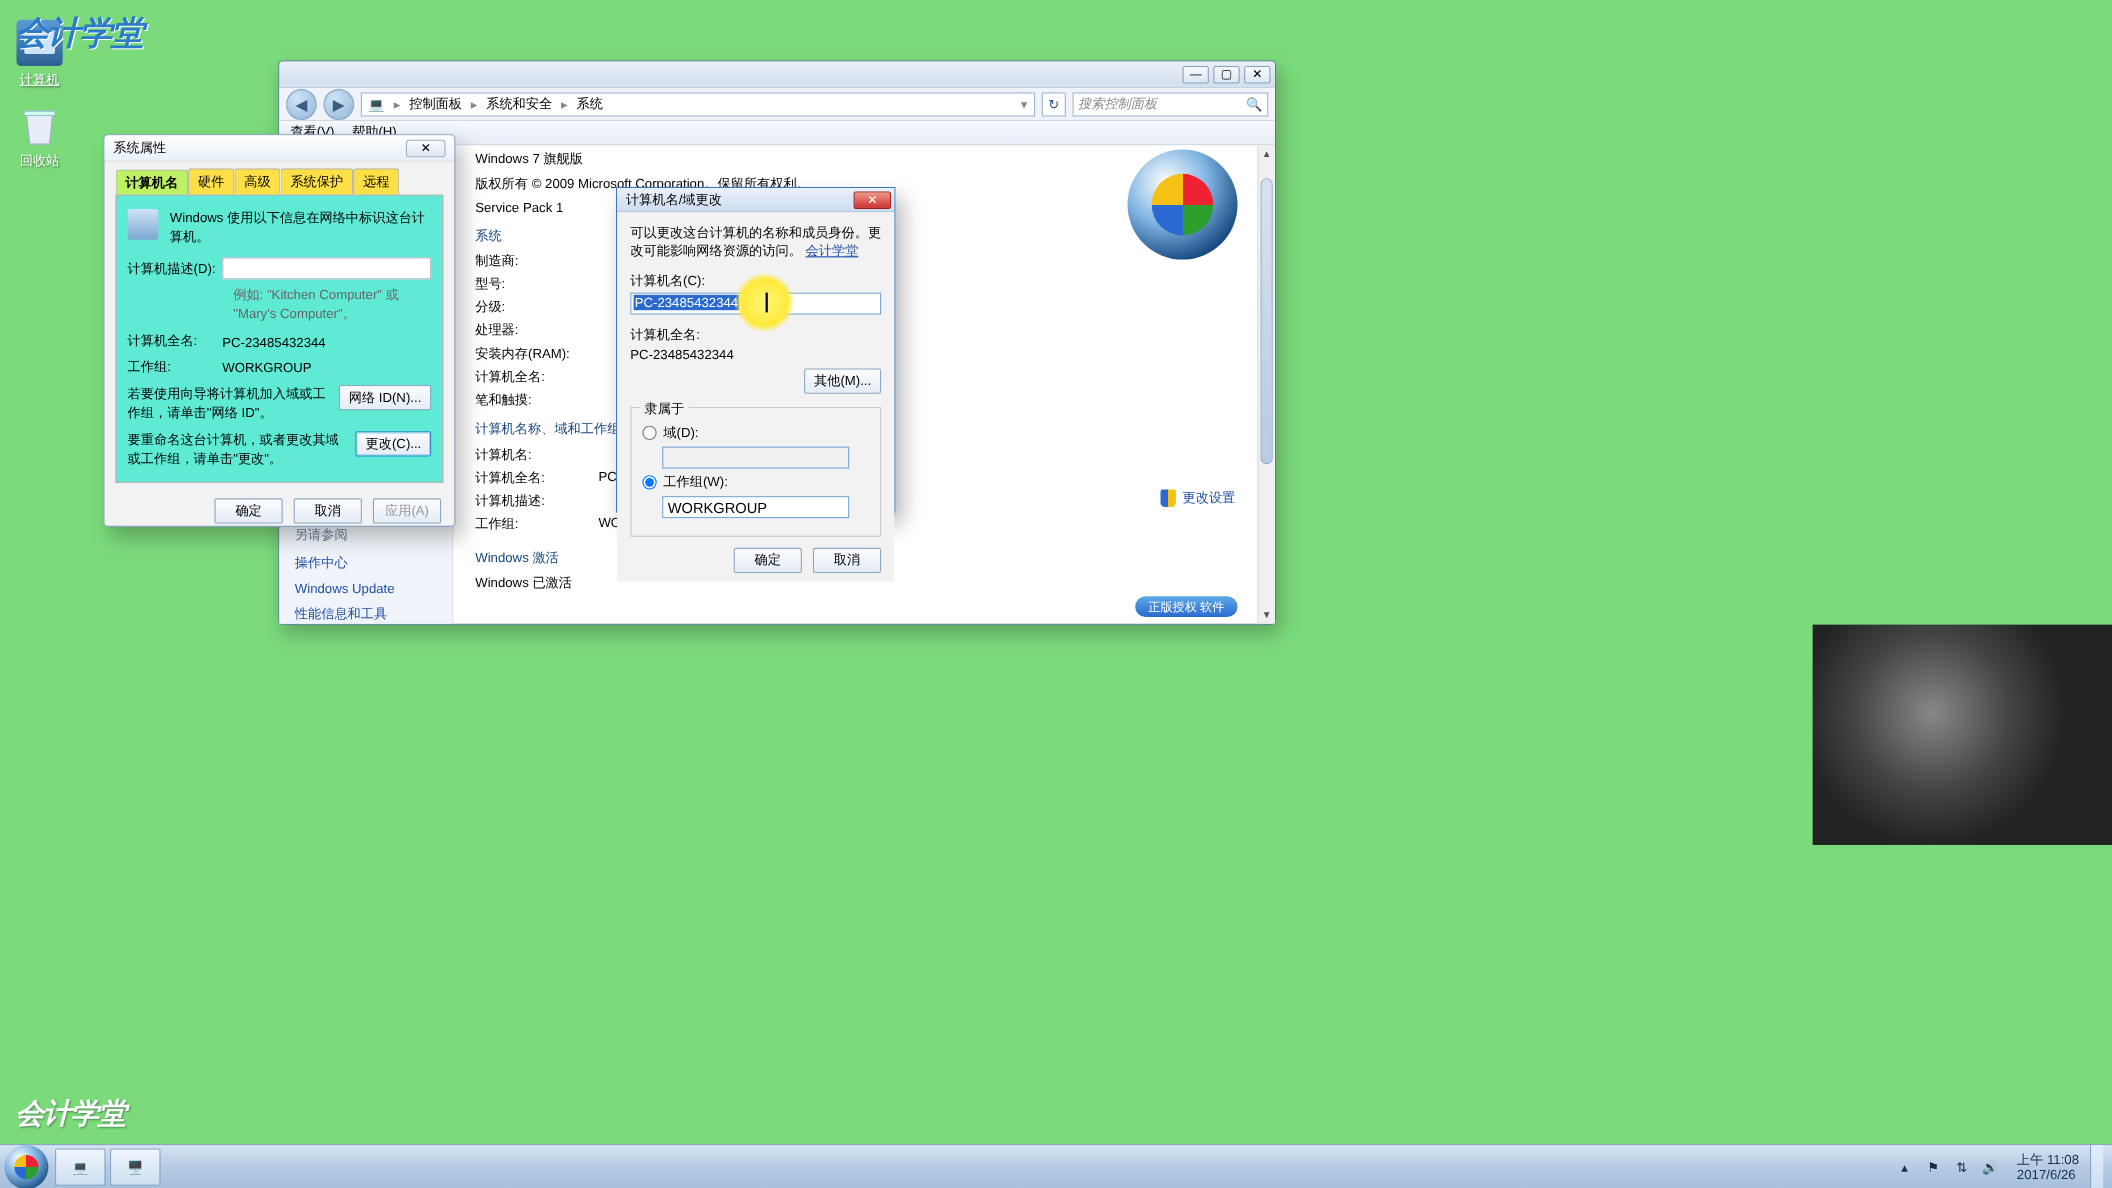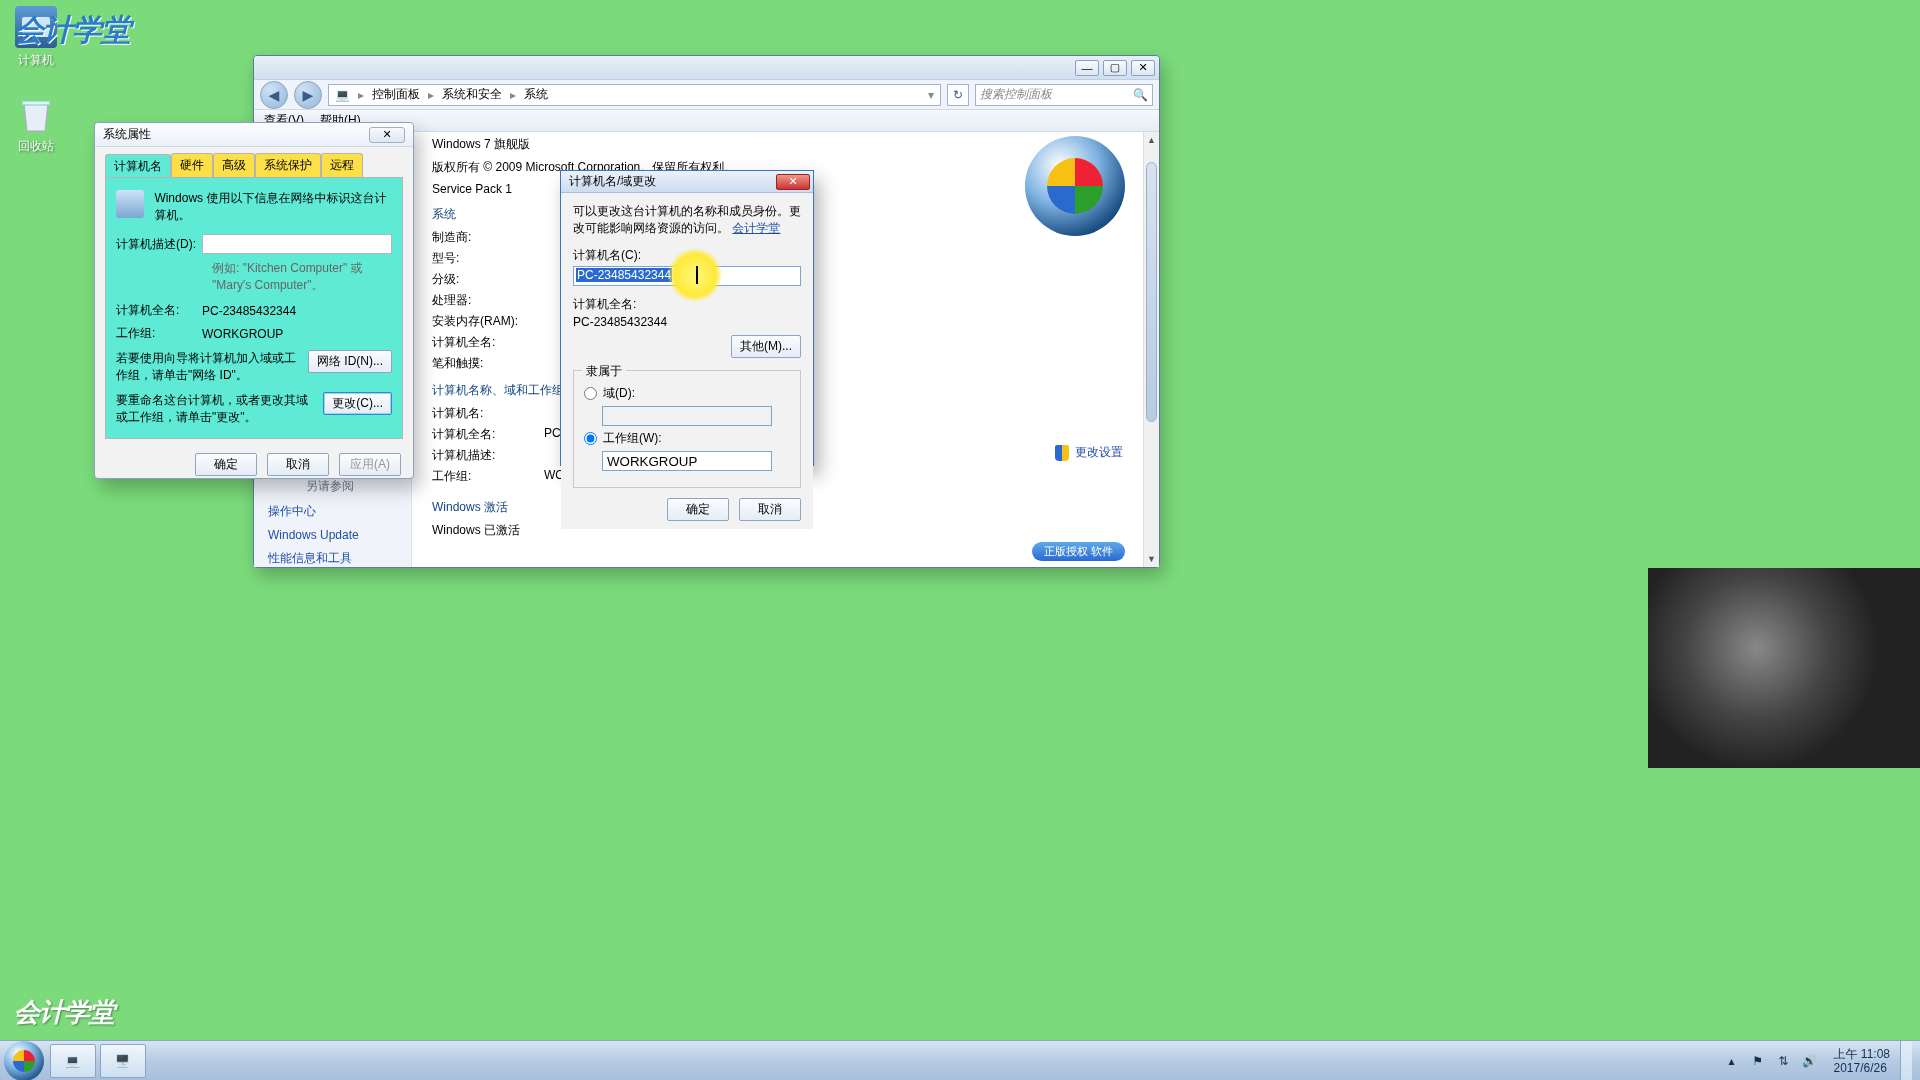--- a/index.html
+++ b/index.html
@@ -39,21 +39,21 @@
   border:1px solid #87a6c8; display:flex; align-items:center; justify-content:center; color:#3b5d84; font-size:14px;}
 .address-bar { flex:1; height:22px; border:1px solid #9fb4cf; background:#fff; display:flex; align-items:center; padding:0 6px; gap:8px; }
 .crumb { display:flex; align-items:center; gap:4px; }
 .crumb-sep { color:#888; }
 .refresh-btn { width:22px; height:22px; border:1px solid #9fb4cf; background:#fff; display:flex; align-items:center; justify-content:center; color:#2a5a9c; }
 .search-box { width:178px; height:22px; border:1px solid #9fb4cf; background:#fff; display:flex; align-items:center; padding:0 4px; color:#888; font-style:italic;}
 .search-box .mag { margin-left:auto; color:#555; font-style:normal;}
 .main-menu { height:22px; background:linear-gradient(#f5f8fc,#e7edf6); border-bottom:1px solid #d0d8e4; display:flex; align-items:center; padding:0 10px; gap:16px;}
 .main-body { display:flex; height: calc(100% - 76px); }
 .side-pane { width:158px; background:#f0f4fa; border-right:1px solid #dce3ee; padding:0 0 10px 0;}
-.side-sec { padding:10px 14px 4px; font-size:12px; color:#6a7d93;margin-left:38px; }
+.side-sec { padding:10px 14px 4px; font-size:12px; color:#6a7d93; }
 .side-link { padding:4px 14px; color:#1e4ea5; cursor:pointer; }
 .content-pane { flex:1; position:relative; overflow:hidden; padding:0 26px 10px 20px;}
 .content-scroll { position:absolute; right:0; top:0; bottom:0; width:16px; background:#f0f0f0; border-left:1px solid #ddd;}
 .content-scroll .thumb { position:absolute; left:2px; right:2px; top:30px; height:260px; background:linear-gradient(#d6e2f0,#b8cbe2); border:1px solid #99b0cc; border-radius:6px;}
 .content-scroll .arrow { position:absolute; left:0; right:0; height:16px; display:flex; align-items:center; justify-content:center; font-size:9px; color:#555;}
 .content-scroll .up { top:0; } .content-scroll .down { bottom:0; }
 
 .win-info { padding-top:4px; }
 .win-info .line { margin-bottom:6px; }
 .hgroup { color:#14457e; margin:10px 0 6px; }
@@ -73,21 +73,21 @@
   background:#f2f2f2; border:1px solid #8aa2c0; box-shadow: 6px 10px 18px rgba(0,0,0,.25);
   border-radius:4px;
   margin-top:19px;
 }
 .sysprop .dlg-title { height:24px; display:flex; align-items:center; padding:0 8px; background:linear-gradient(#fdfdfe,#eaf0f8);
   border-bottom:1px solid #d0d8e4; border-radius:4px 4px 0 0; justify-content:space-between;}
 .dlg-close { width:36px; height:16px; border:1px solid #9fb0c6; border-radius:3px; background:linear-gradient(#f7f9fc,#e0e7f1);
   display:flex; align-items:center; justify-content:center; font-size:11px; cursor:pointer;}
 .tabs { display:flex; padding:6px 6px 0 10px; gap:0; }
 .tab { padding:3px 8px; border:1px solid #b5b5b5; border-bottom:none; background:#fde047; border-radius:3px 3px 0 0; font-size:12px; cursor:pointer;}
-.tab.active { background:#5eead4; position:relative; top:1px; }
+.tab.active { background:#bef264; position:relative; top:1px;font-weight:bold; }
 .tab-body { border:1px solid #b5b5b5; margin:0 10px 8px; background:#5eead4; height:262px; padding:12px 10px; position:relative;}
 .tab-body .sysline { display:flex; align-items:flex-start; gap:10px; margin-bottom:10px;}
 .pc-ico { width:32px; height:28px; background:linear-gradient(#cfe3f7,#7aa7d2); border-radius:3px;}
 .field-row { display:flex; align-items:center; margin:6px 0; }
 .field-row .lab { width:86px; }
 .field-row input { flex:1; height:20px; border:1px solid #a9b7c9; padding:0 4px;}
 .hint { margin-left:96px; color:#666; }
 .btn { padding:2px 8px; border:1px solid #8fa6c2; background:linear-gradient(#fbfcfe,#e4ecf6); cursor:pointer; font-size:12px; border-radius:2px;}
 .btn.primary { border:1px solid #2e8ad0; box-shadow:0 0 0 1px #9fd0f5 inset;}
 .para-row { display:flex; align-items:flex-start; gap:10px; margin:8px 0;}
@@ -135,21 +135,21 @@
 .clock { text-align:left; line-height:14px; font-size:12px; margin-left:6px;}
 .show-desktop { width:12px; height:40px; border-left:1px solid #8aa6c6; background:linear-gradient(#e3edf8,#cddff1);}
 
 .webcam { position:absolute; right:0; top:568px; width:272px; height:200px; background:#222;
   background-image: radial-gradient(circle at 40% 40%, #888 0, #444 35%, #222 60%);
 }
 </style>
 </head>
 <body>
 
-<div class="desktop-icon" style="left:6px; top:6px;">
+<div class="desktop-icon" style="left:6px; top:18px;text-decoration:underline;">
   <div class="icon-box computer-ico"></div>
   <div class="label">计算机</div>
 </div>
 <div class="desktop-icon" style="left:6px; top:92px;">
   <div class="icon-box trash-ico">
     <svg viewBox="0 0 40 44">
         <path d="M8 12h24l-3 28H11z" fill="#e6eef7" stroke="#aac"></path>
         <path d="M6 10h28v4H6z" fill="#cfe" stroke="#9bc"></path>
       </svg>
   </div>

